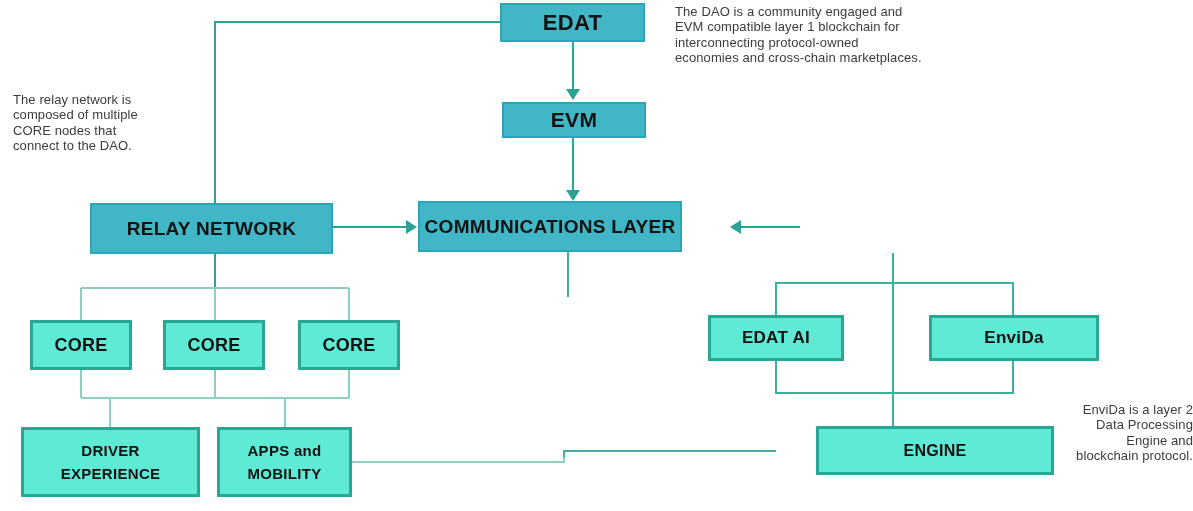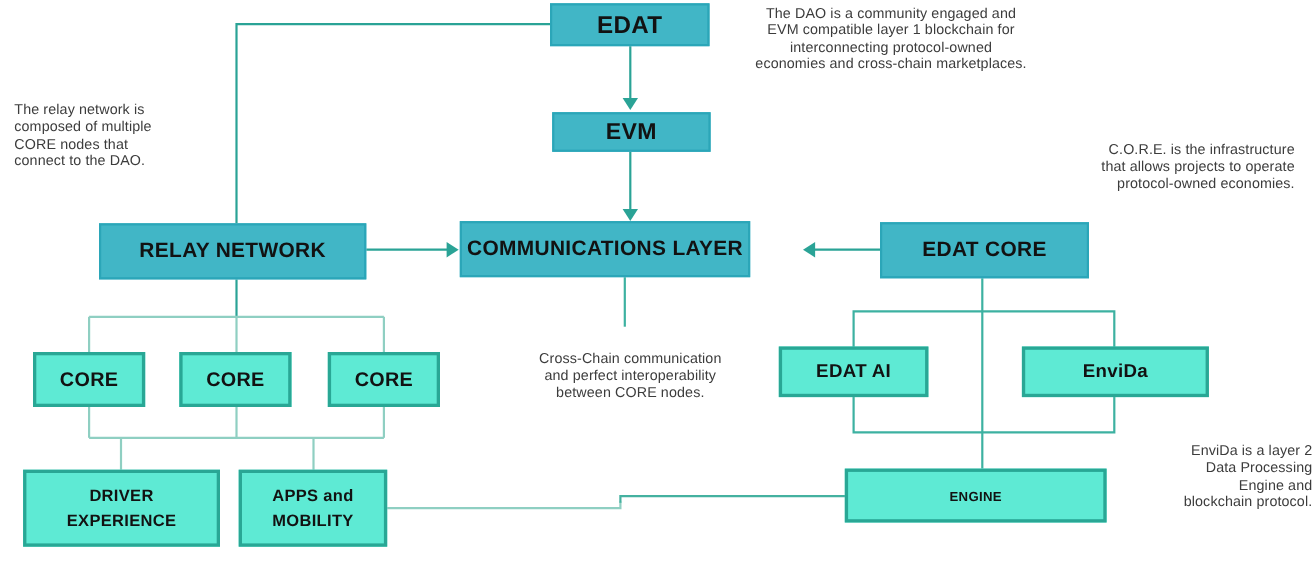--- a/index.html
+++ b/index.html
@@ -25,23 +25,23 @@
   #n-relay  {left:90px; top:203px;width:243px;height:51px;font-size:19px;}
   #n-comm   {left:418px;top:201px;width:264px;height:51px;font-size:19px;}
   #n-edatcore{left:800px;top:202px;width:190px;height:51px;font-size:19px;}
   #n-core1  {left:30px; top:320px;width:102px;height:50px;font-size:18px;}
   #n-core2  {left:163px;top:320px;width:102px;height:50px;font-size:18px;}
   #n-core3  {left:298px;top:320px;width:102px;height:50px;font-size:18px;}
   #n-edatai {left:708px;top:315px;width:136px;height:46px;font-size:17px;}
   #n-envida {left:929px;top:315px;width:170px;height:46px;font-size:17px;}
   #n-driver {left:21px; top:427px;width:179px;height:70px;font-size:15px;line-height:1.55;}
   #n-apps   {left:217px;top:427px;width:135px;height:70px;font-size:15px;line-height:1.55;}
-  #n-engine {left:768px;top:426px;width:238px;height:49px;font-size:12px;}
+  #n-engine {left:816px;top:426px;width:238px;height:49px;font-size:16px;}
   
-  #note-dao   {left:675px;top:4px;  width:270px;text-align:center;}
+  #note-dao   {left:675px;top:4px;  width:270px;text-align:left;}
   #note-relay {left:13px; top:92px; width:200px;text-align:left;}
   #note-core  {left:927px;top:128px;width:250px;text-align:right;}
   #note-comm  {left:453px;top:318px;width:240px;text-align:center;}
   #note-envida{left:1043px;top:402px;width:150px;text-align:right;}
 </style>
 </head>
 <body>
 
 <div id="canvas">
 
@@ -70,45 +70,38 @@
     <line x1="110" y1="398" x2="110" y2="427" stroke="#8fcfc2" stroke-width="2"></line>
     <line x1="285" y1="398" x2="285" y2="427" stroke="#8fcfc2" stroke-width="2"></line>
     <path d="M352,462 L564,462 L564,456" fill="none" stroke="#8fcfc2" stroke-width="2"></path>
     <path d="M564,457 L564,451 L776,451" fill="none" stroke="#44b1a0" stroke-width="2"></path>
   </svg>
 
   <div class="node filled" id="n-edat">EDAT</div>
   <div class="node filled" id="n-evm">EVM</div>
   <div class="node filled" id="n-relay">RELAY NETWORK</div>
   <div class="node filled" id="n-comm">COMMUNICATIONS LAYER</div>
-  <div class="node filled" id="n-edatcore">EDAT CORE</div>
 
   <div class="node outline" id="n-core1">CORE</div>
   <div class="node outline" id="n-core2">CORE</div>
   <div class="node outline" id="n-core3">CORE</div>
   <div class="node outline" id="n-envida">EnviDa</div>
   <div class="node outline" id="n-edatai">EDAT AI</div>
   <div class="node outline" id="n-driver">DRIVER
 EXPERIENCE</div>
   <div class="node outline" id="n-apps">APPS and
 MOBILITY</div>
   <div class="node outline" id="n-engine">ENGINE</div>
 
   <div class="note" id="note-dao">The DAO is a community engaged and
 EVM compatible layer 1 blockchain for
 interconnecting protocol-owned
 economies and cross-chain marketplaces.</div>
   <div class="note" id="note-relay">The relay network is
 composed of multiple
 CORE nodes that
 connect to the DAO.</div>
-  <div class="note" id="note-core">C.O.R.E. is the infrastructure
-that allows projects to operate
-protocol-owned economies.</div>
-  <div class="note" id="note-comm">Cross-Chain communication
-and perfect interoperability
-between CORE nodes.</div>
   <div class="note" id="note-envida">EnviDa is a layer 2
 Data Processing
 Engine and
 blockchain protocol.</div>
 
 </div>
 
 </body></html>

